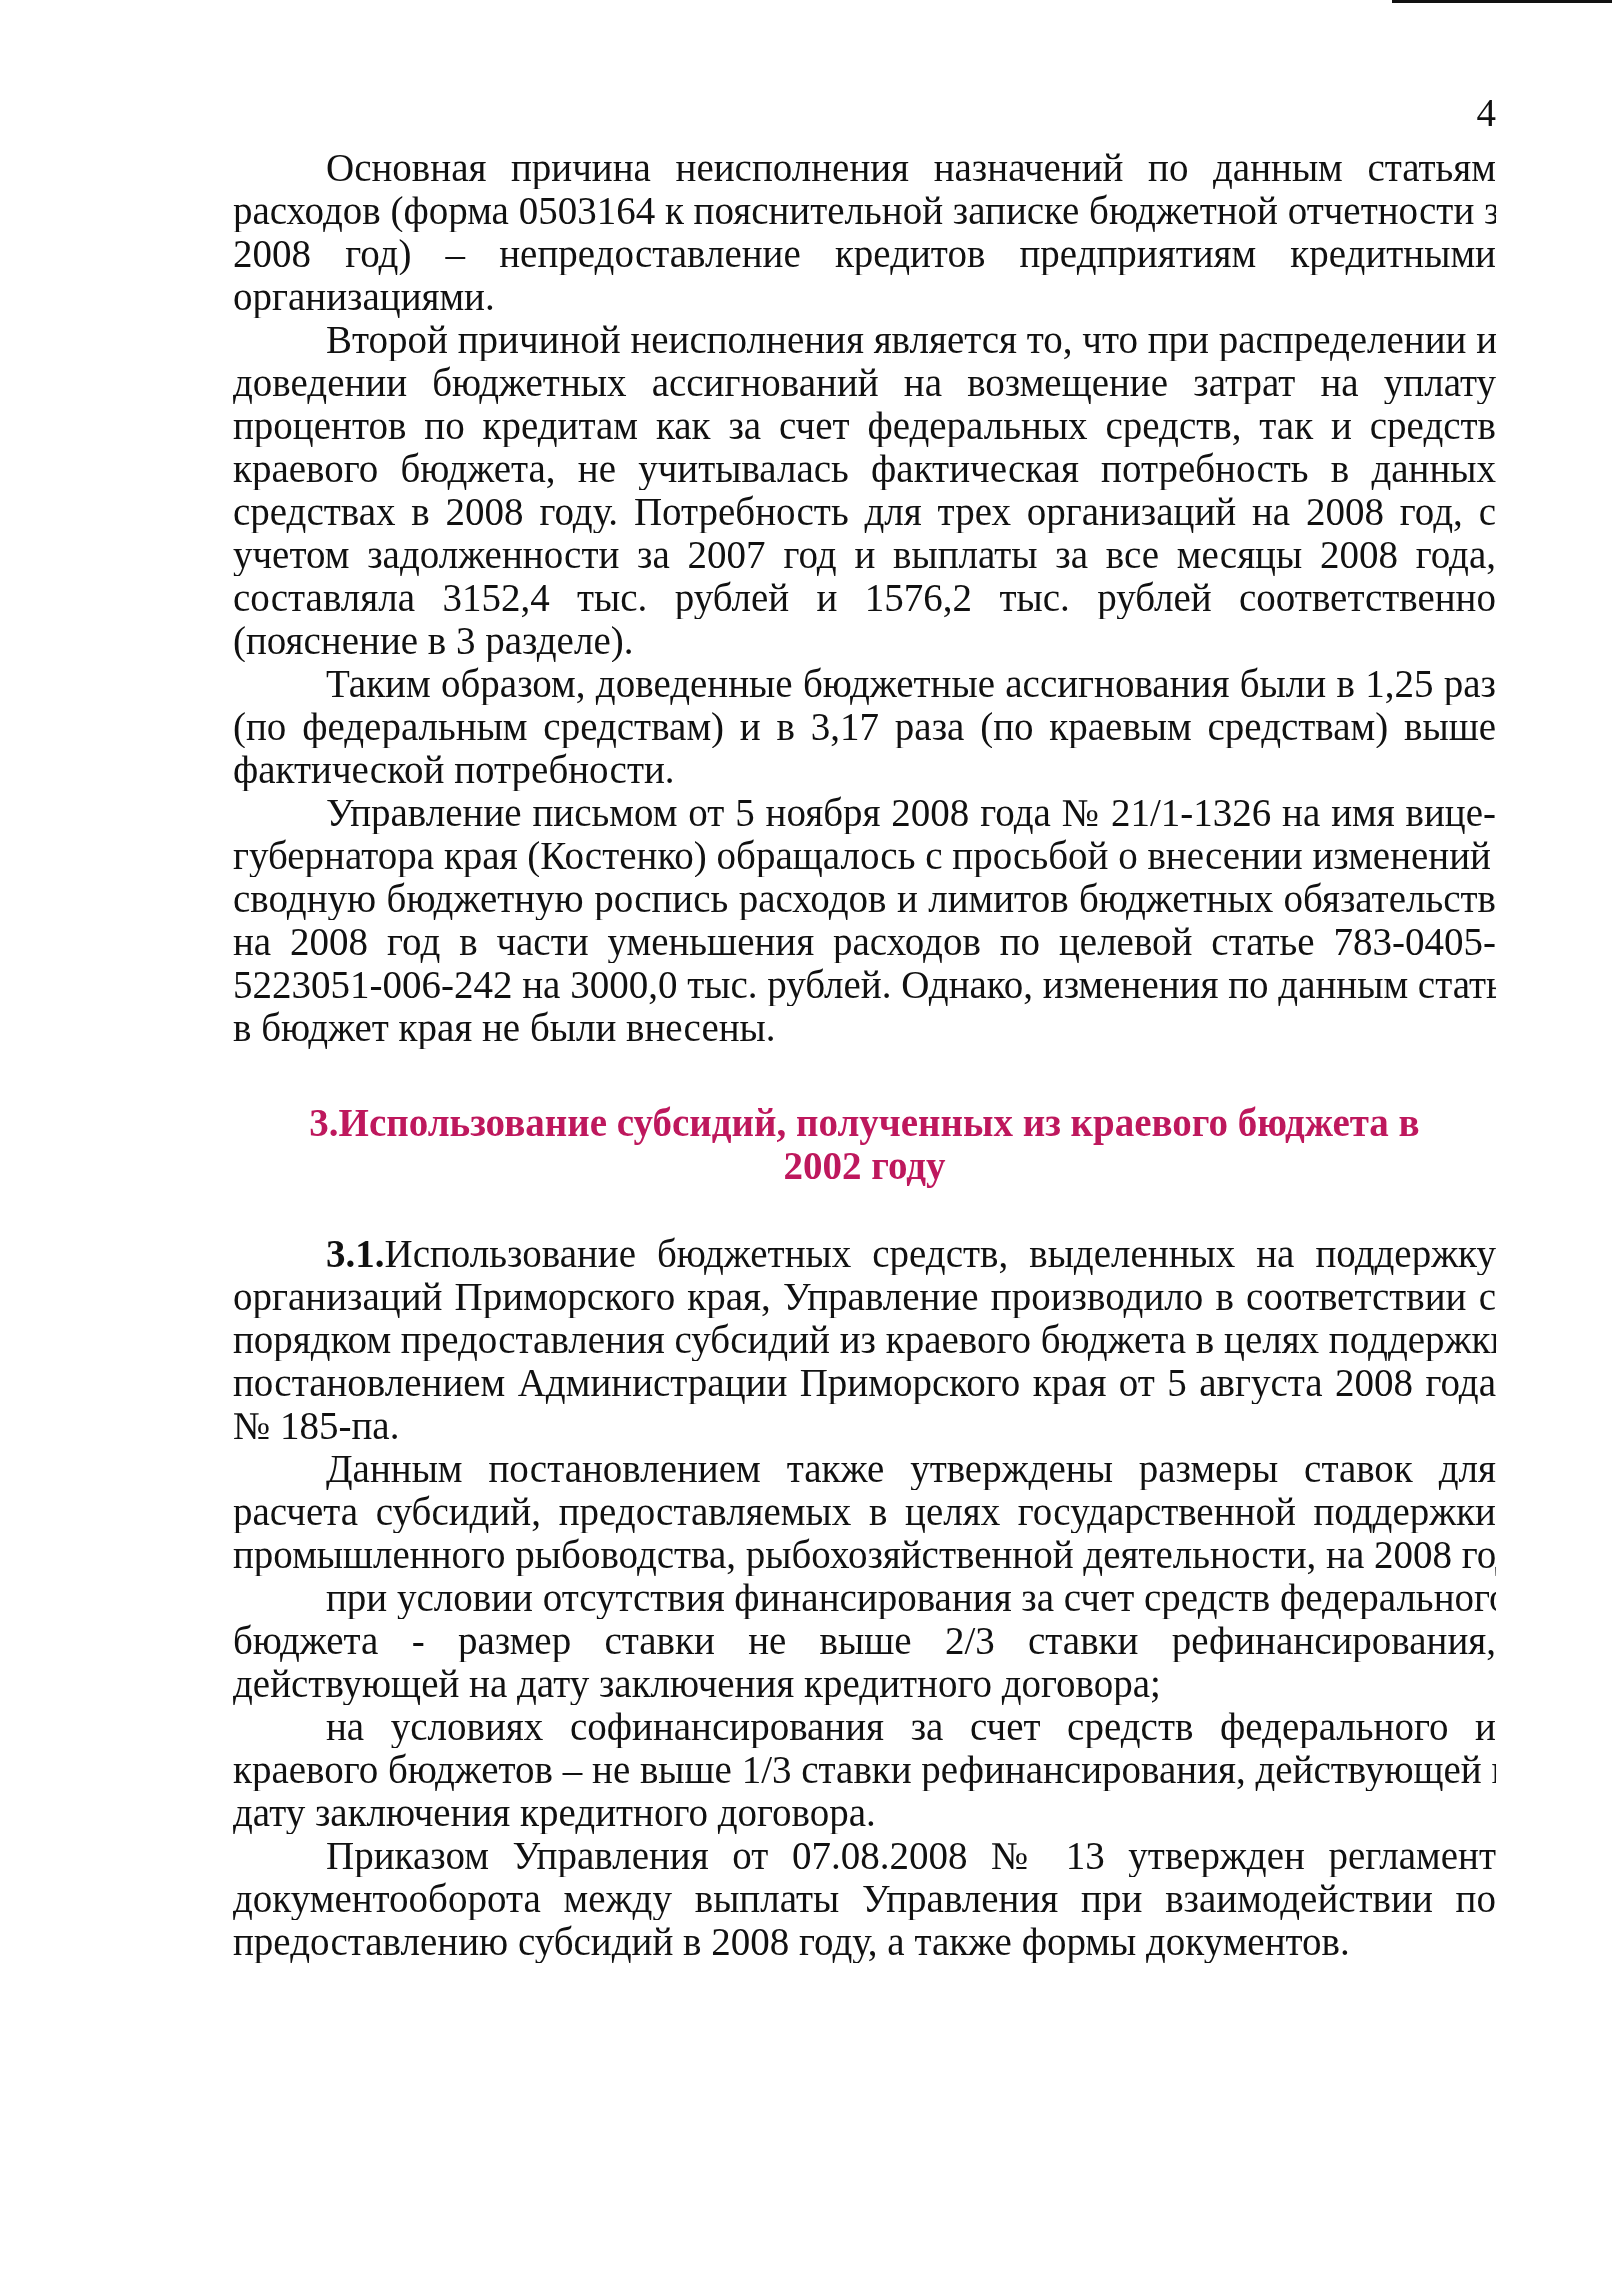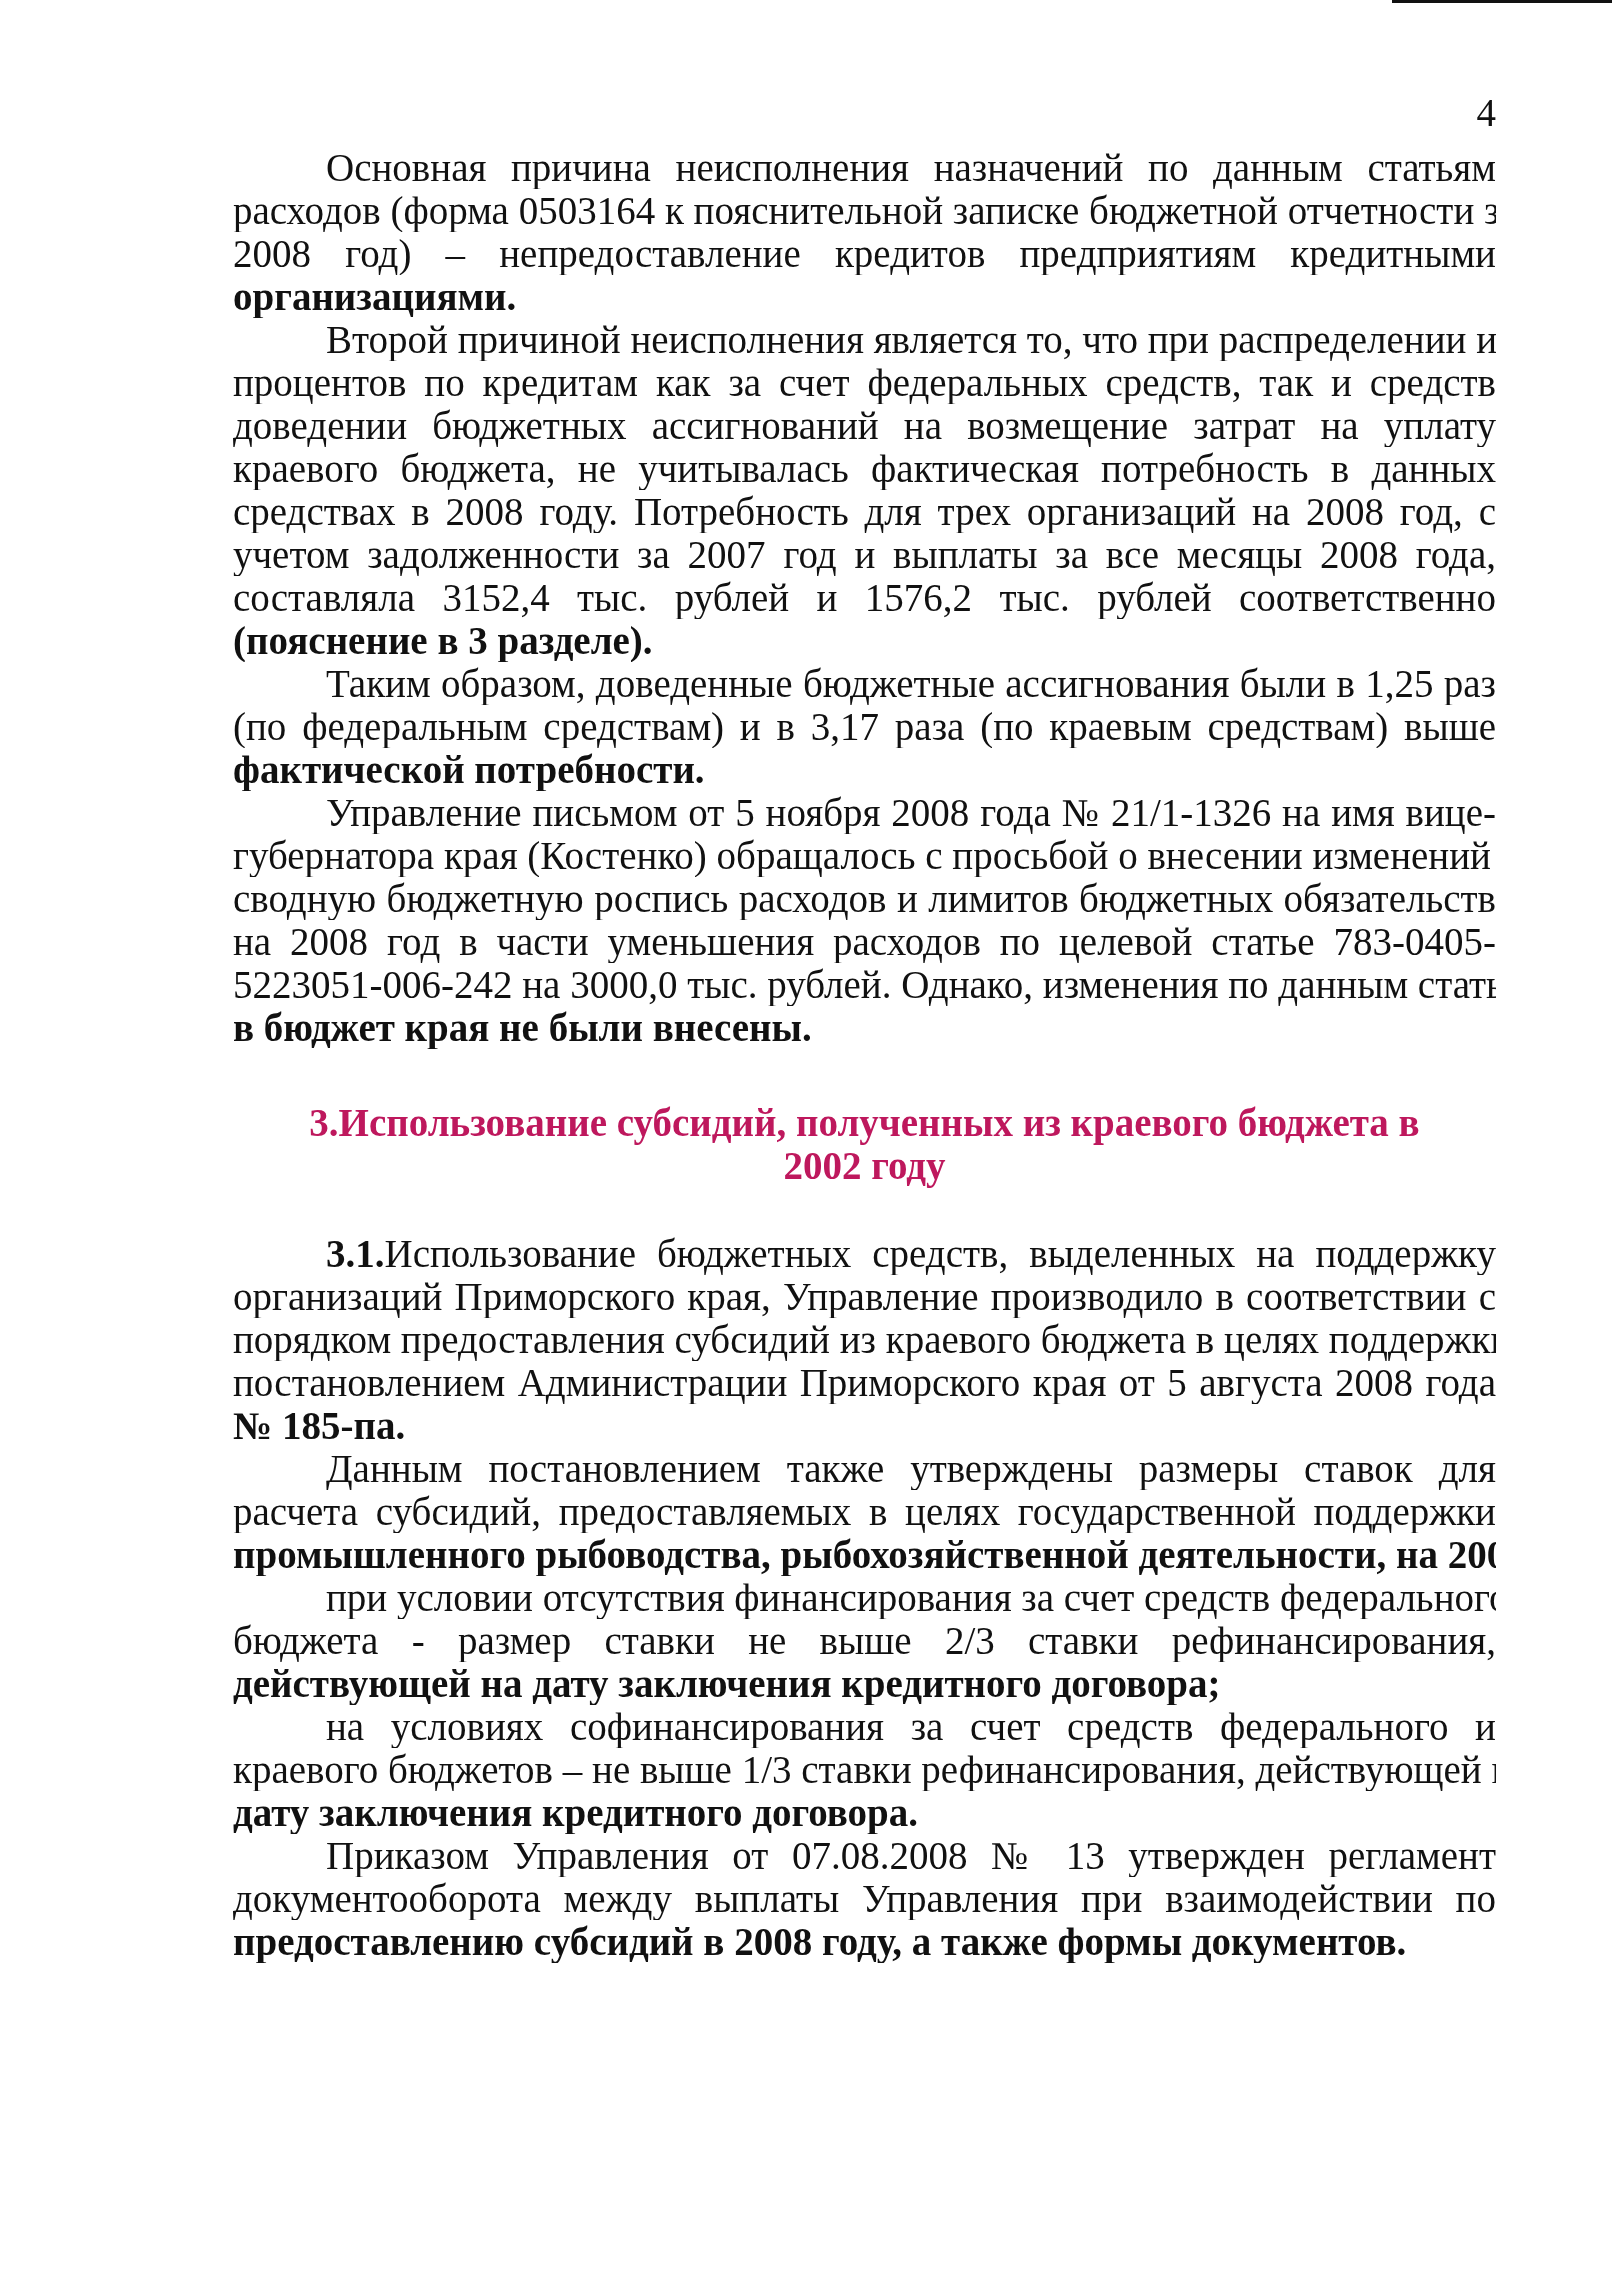--- a/index.html
+++ b/index.html
@@ -11,21 +11,21 @@
     font-family: "Liberation Serif", "DejaVu Serif", serif; font-size: 39px; line-height: 43px; color: #111;
   }
   .body-text {
     position: absolute; left: 233px; width: 1263px;
     font-family: "Liberation Serif", "DejaVu Serif", serif; font-size: 39px; color: #111;
   }
   .line {
     display: block; height: 43px; line-height: 43px; white-space: nowrap;
     text-align: justify; text-align-last: justify; overflow: hidden;
   }
-  .line.last { text-align-last: left; font-weight: bold; }
+  .line.last { text-align-last: left; }
   .line.indent { padding-left: 93px; }
   .heading {
     position: absolute; left: 233px; width: 1263px; text-align: center;
     font-family: "Liberation Serif", "DejaVu Serif", serif; font-weight: bold; font-size: 39px; line-height: 43px; color: #be185d;
   }
   .heading .hline { display: block; height: 43px; white-space: nowrap; }
   b.num { font-weight: bold; }
 </style>
 </head>
 <body>
@@ -37,22 +37,22 @@
 
   <div class="body-text" style="top:146px;">
     <div class="para">
       <span class="line indent">Основная причина неисполнения назначений по данным статьям</span>
       <span class="line">расходов (форма 0503164 к пояснительной записке бюджетной отчетности за</span>
       <span class="line">2008 год) – непредоставление кредитов предприятиям кредитными</span>
       <span class="line last">организациями.</span>
     </div>
     <div class="para">
       <span class="line indent">Второй причиной неисполнения является то, что при распределении и</span>
+      <span class="line">доведении бюджетных ассигнований на возмещение затрат на уплату</span>
       <span class="line">процентов по кредитам как за счет федеральных средств, так и средств</span>
-      <span class="line">доведении бюджетных ассигнований на возмещение затрат на уплату</span>
       <span class="line">краевого бюджета, не учитывалась фактическая потребность в данных</span>
       <span class="line">средствах в 2008 году. Потребность для трех организаций на 2008 год, с</span>
       <span class="line">учетом задолженности за 2007 год и выплаты за все месяцы 2008 года,</span>
       <span class="line">составляла 3152,4 тыс. рублей и 1576,2 тыс. рублей соответственно</span>
       <span class="line last">(пояснение в 3 разделе).</span>
     </div>
     <div class="para">
       <span class="line indent">Таким образом, доведенные бюджетные ассигнования были в 1,25 раз</span>
       <span class="line">(по федеральным средствам) и в 3,17 раза (по краевым средствам) выше</span>
       <span class="line last">фактической потребности.</span>

